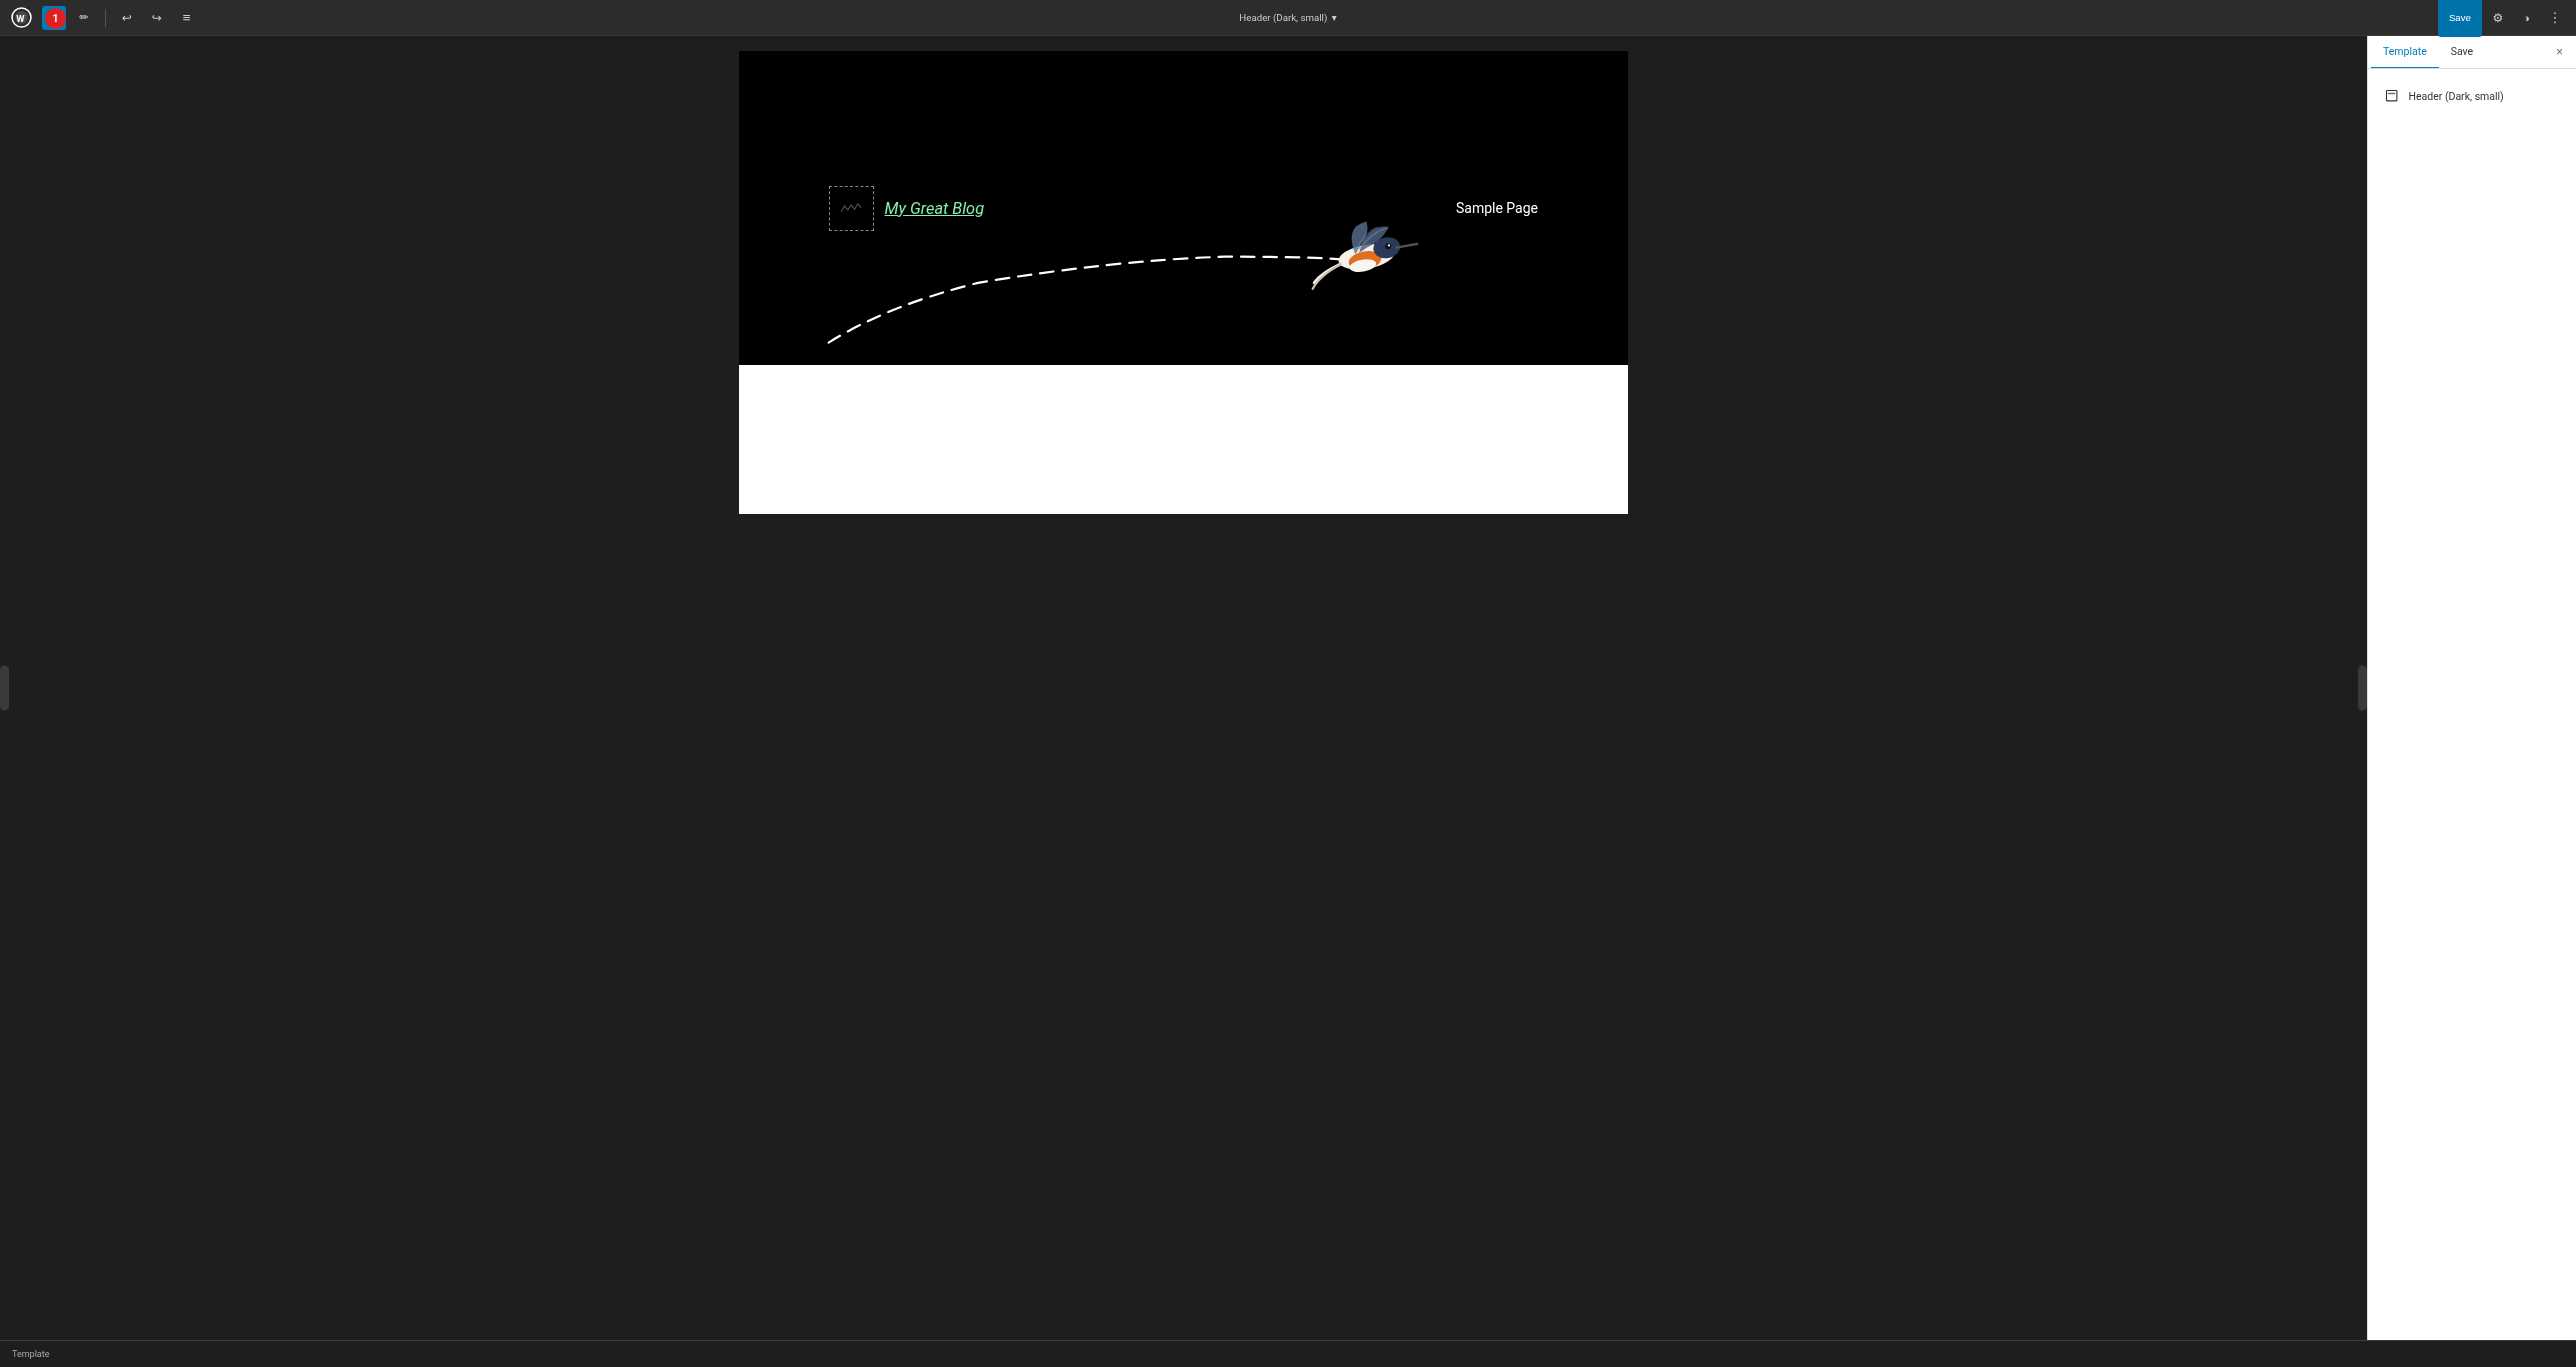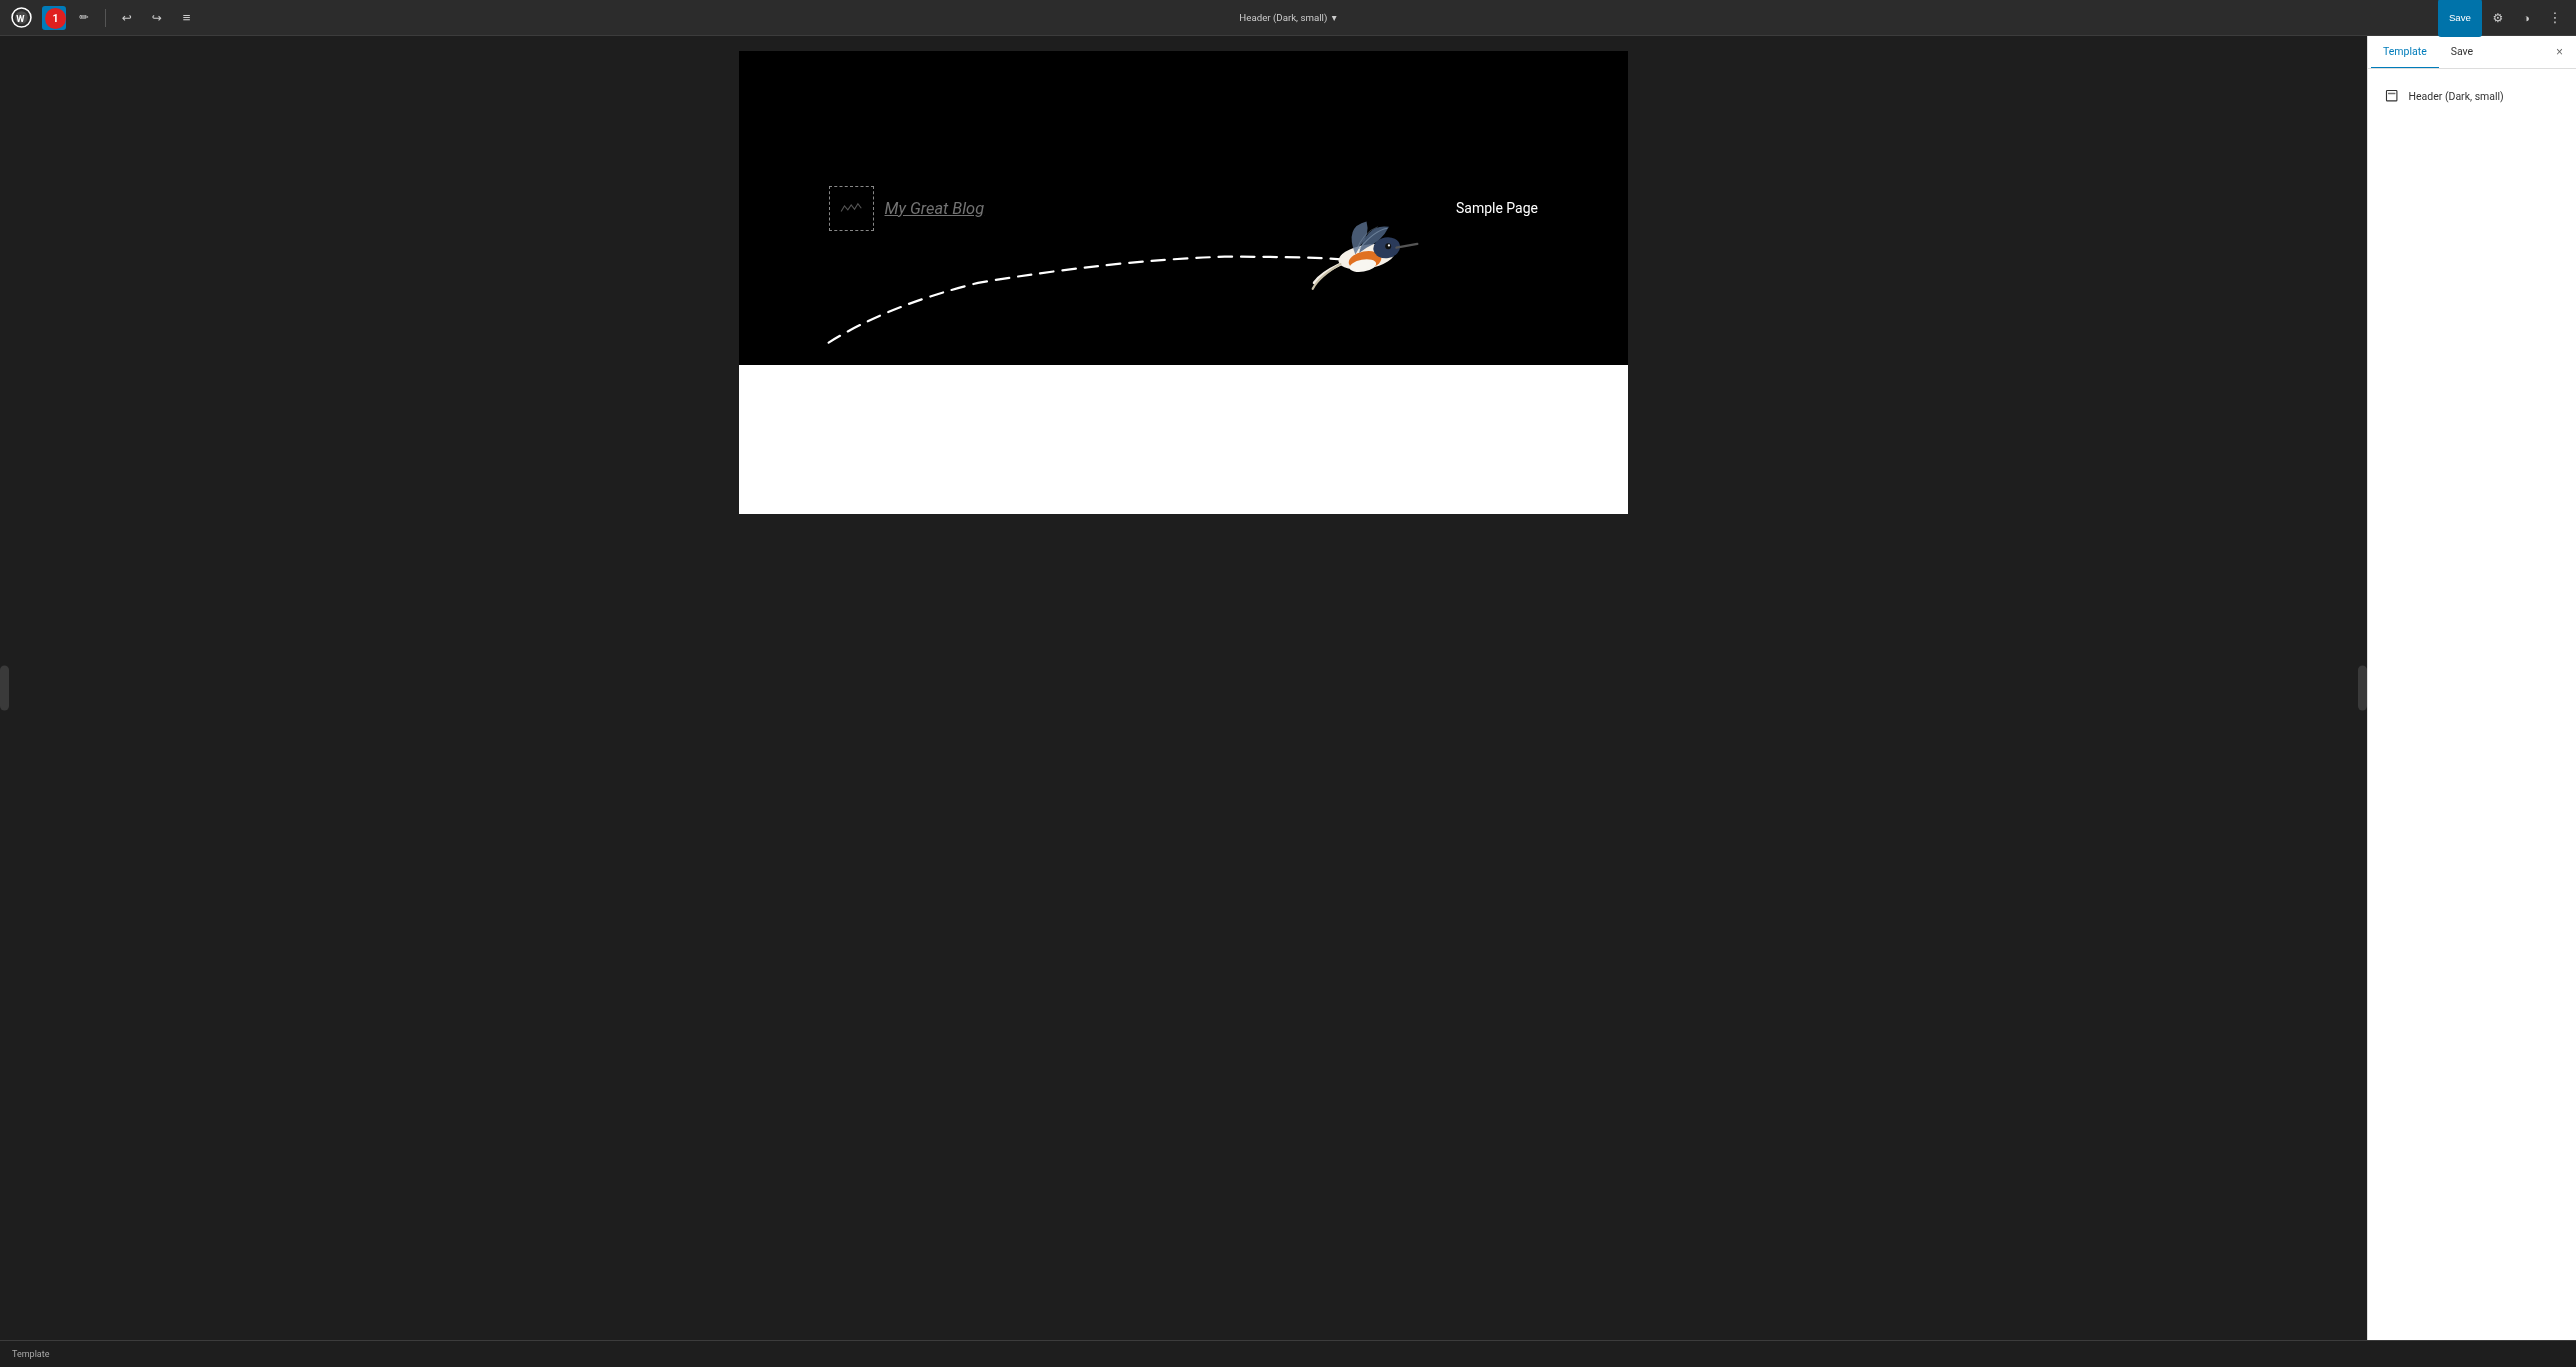--- a/index.html
+++ b/index.html
@@ -190,21 +190,21 @@
       display: flex;
       align-items: center;
       justify-content: center;
     }
     .logo-placeholder svg {
       width: 22.4px;
       height: 15px;
       opacity: 0.5;
     }
     .blog-title {
-      color: #737373;
+      color: #86efac;
       font-size: 16.4px;
       text-decoration: underline;
       font-style: italic;
       cursor: pointer;
     }
     .nav-menu {
       color: #fff;
       font-size: 14px;
       cursor: pointer;
     }

